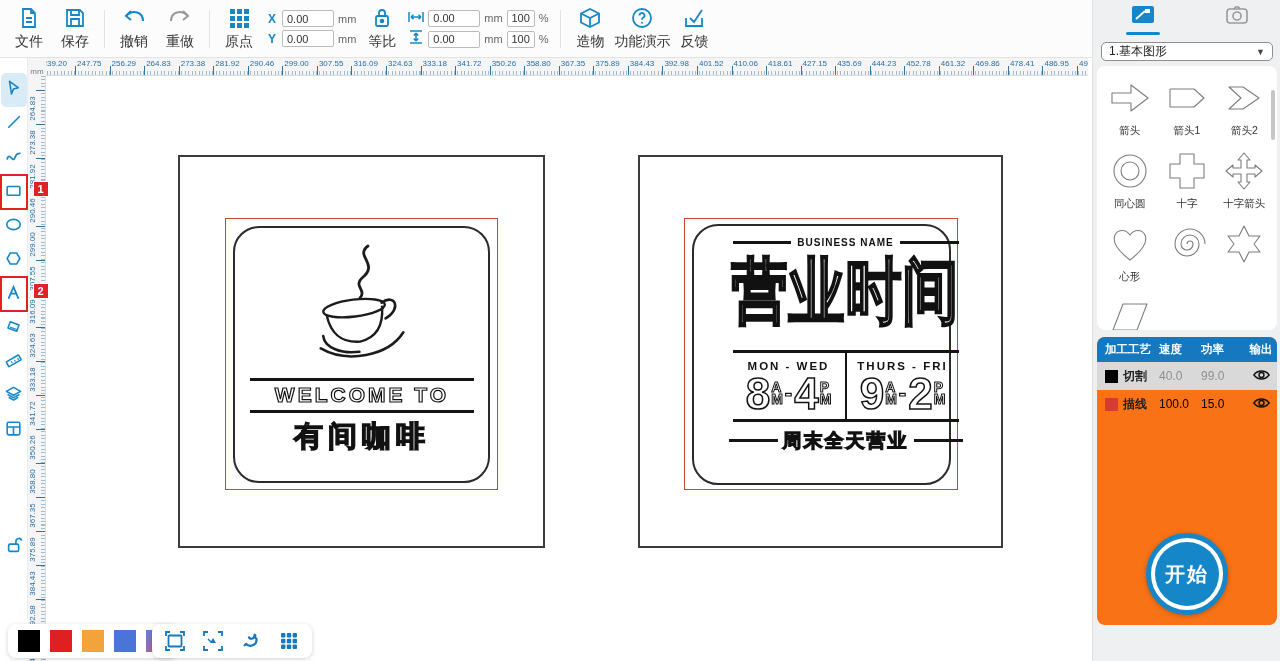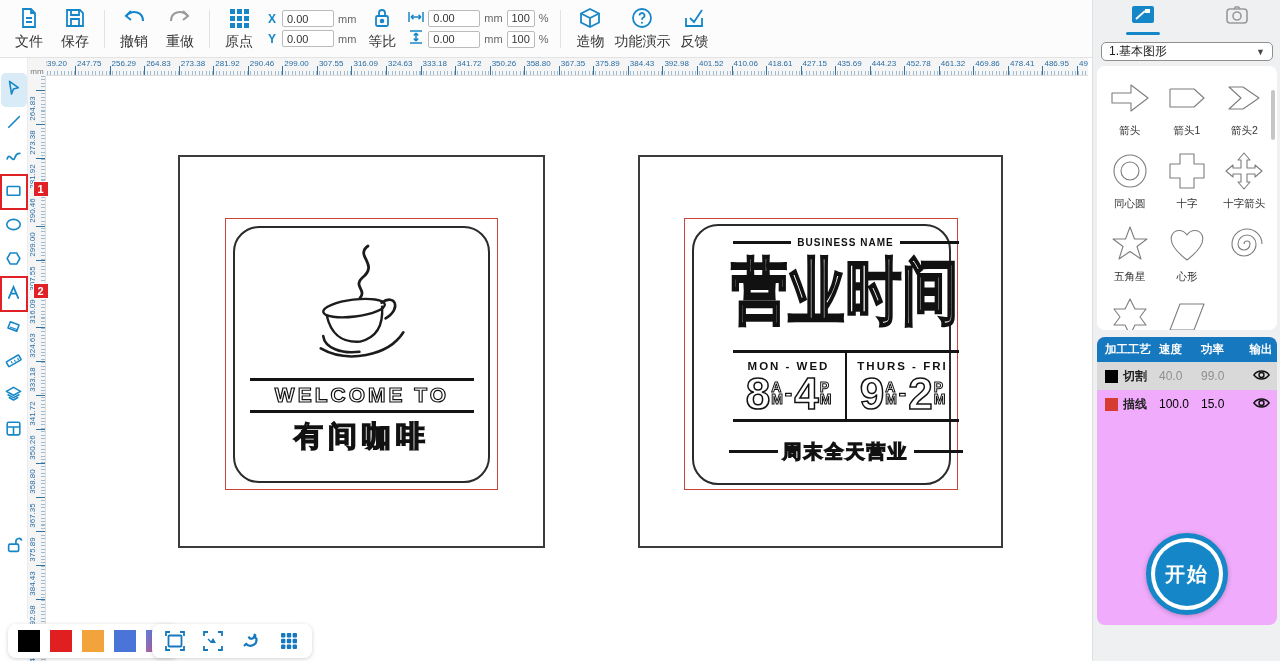--- a/index.html
+++ b/index.html
@@ -86,21 +86,21 @@
   .col.first { border-right:2.5px solid #141414; }
   .days { font-size:11.5px; font-weight:bold; letter-spacing:2px; color:#111;
     margin:3px 0 2px; white-space:nowrap; }
   .hrow { display:flex; align-items:center; gap:1px; }
   .big-digit { font-size:44px; line-height:0.9; -webkit-text-stroke:1.5px #111;
     color:#fff; font-weight:bold; }
   .ampm { display:flex; flex-direction:column; justify-content:center; }
   .ampm span { font-size:14px; line-height:12px; -webkit-text-stroke:1px #111;
     color:#fff; font-weight:bold; }
   .dash { font-size:22px; -webkit-text-stroke:1.2px #111; color:#fff; font-weight:bold; margin:0 1px; }
-  .foot-row { display:flex; align-items:center; gap:5px; margin-top:17px; width:234px; }
+  .foot-row { display:flex; align-items:center; gap:5px; margin-top:6px; width:234px; }
   .foot-text { font-size:19px; letter-spacing:2px; -webkit-text-stroke:1.2px #111;
     color:#fff; font-weight:bold; white-space:nowrap; }
 
   
   .float-bar { position:absolute; background:#fff; border-radius:8px;
     box-shadow:0 1px 4px rgba(0,0,0,.18); display:flex; align-items:center; }
   .colors-bar { left:8px; top:624px; height:34px; padding:0 10px; gap:10px; }
   .swatch { width:22px; height:22px; cursor:pointer; }
   .tools-bar { left:152px; top:624px; height:34px; padding:0 12px; gap:16px; }
   .tools-bar .tb-icon { cursor:pointer; display:flex; }
@@ -120,21 +120,21 @@
     background:#fff; border-radius:8px; overflow:hidden; }
   .shapes-grid { display:grid; grid-template-columns:repeat(3,1fr); padding:4px 4px; }
   .shape-cell { display:flex; flex-direction:column; align-items:center; padding:7px 0 5px;
     cursor:pointer; }
   .shape-cell svg { display:block; }
   .shape-label { font-size:10.5px; color:#333; margin-top:5px; white-space:nowrap; }
   .shapes-scroll { position:absolute; right:2px; top:24px; width:4px; height:50px;
     background:#c6c6c6; border-radius:2px; }
 
   .layers-card { position:absolute; left:4px; top:337px; width:180px; height:288px;
-    background:#f0abfc; border-radius:8px; overflow:hidden; }
+    background:#f97316; border-radius:8px; overflow:hidden; }
   .layer-head { display:flex; align-items:center; height:25px; background:#1678be;
     color:#fff; font-size:11.5px; font-weight:bold; }
   .lh-c0 { width:62px; padding-left:8px; } .lh-c1 { width:42px; } .lh-c2 { width:44px; }
   .lh-c3 { flex:1; text-align:center; }
   .layer-row { display:flex; align-items:center; height:28px; font-size:12px; cursor:pointer; }
   .layer-row.selected { background:#d9d9d9; }
   .lr-c0 { width:62px; padding-left:8px; display:flex; align-items:center; gap:5px;
     color:#222; font-weight:bold; }
   .lr-swatch { width:13px; height:13px; }
   .lr-c1 { width:42px; } .lr-c2 { width:44px; }
@@ -664,28 +664,20 @@
             <span>
        <svg width="42" height="42" viewBox="0 0 42 42" fill="none" stroke="#7d7d7d" stroke-width="1.1" stroke-linejoin="round">
                 <path d="M21 3 L27 10 H24 V18 H32 V15 L39 21 L32 27 V24 H24 V32 H27 L21 39 L15 32 H18 V24 H10 V27 L3 21 L10 15 V18 H18 V10 H15 Z"></path>
               </svg>
      </span>
      <span class="shape-label">十字箭头</span>
           </div>
           <div class="shape-cell">
             <span>
        <svg width="42" height="42" viewBox="0 0 42 42" fill="none" stroke="#7d7d7d" stroke-width="1.1" stroke-linejoin="round">
-                <path d="M21 4 L25.5 16 H38 L28 23.5 L32 36 L21 28.5 L10 36 L14 23.5 L4 16 H16.5 Z"></path>
-              </svg>
-     </span>
-     <span class="shape-label">五角星</span>
-          </div>
-          <div class="shape-cell">
-            <span>
-       <svg width="42" height="42" viewBox="0 0 42 42" fill="none" stroke="#7d7d7d" stroke-width="1.1" stroke-linejoin="round">
                 <path d="M21 37 C8 27 3 19 6 12 C9 6 17 6 21 12 C25 6 33 6 36 12 C39 19 34 27 21 37 Z"></path>
               </svg>
      </span>
      <span class="shape-label">心形</span>
           </div>
           <div class="shape-cell">
             <span>
        <svg width="42" height="42" viewBox="0 0 42 42" fill="none" stroke="#7d7d7d" stroke-width="1.1" stroke-linejoin="round">
                 <path d="M21 21 a3 3 0 0 1 6 0 a6 6 0 0 1 -12 0 a9 9 0 0 1 18 0 a12 12 0 0 1 -24 0 a15 15 0 0 1 30 0"></path>
               </svg>

